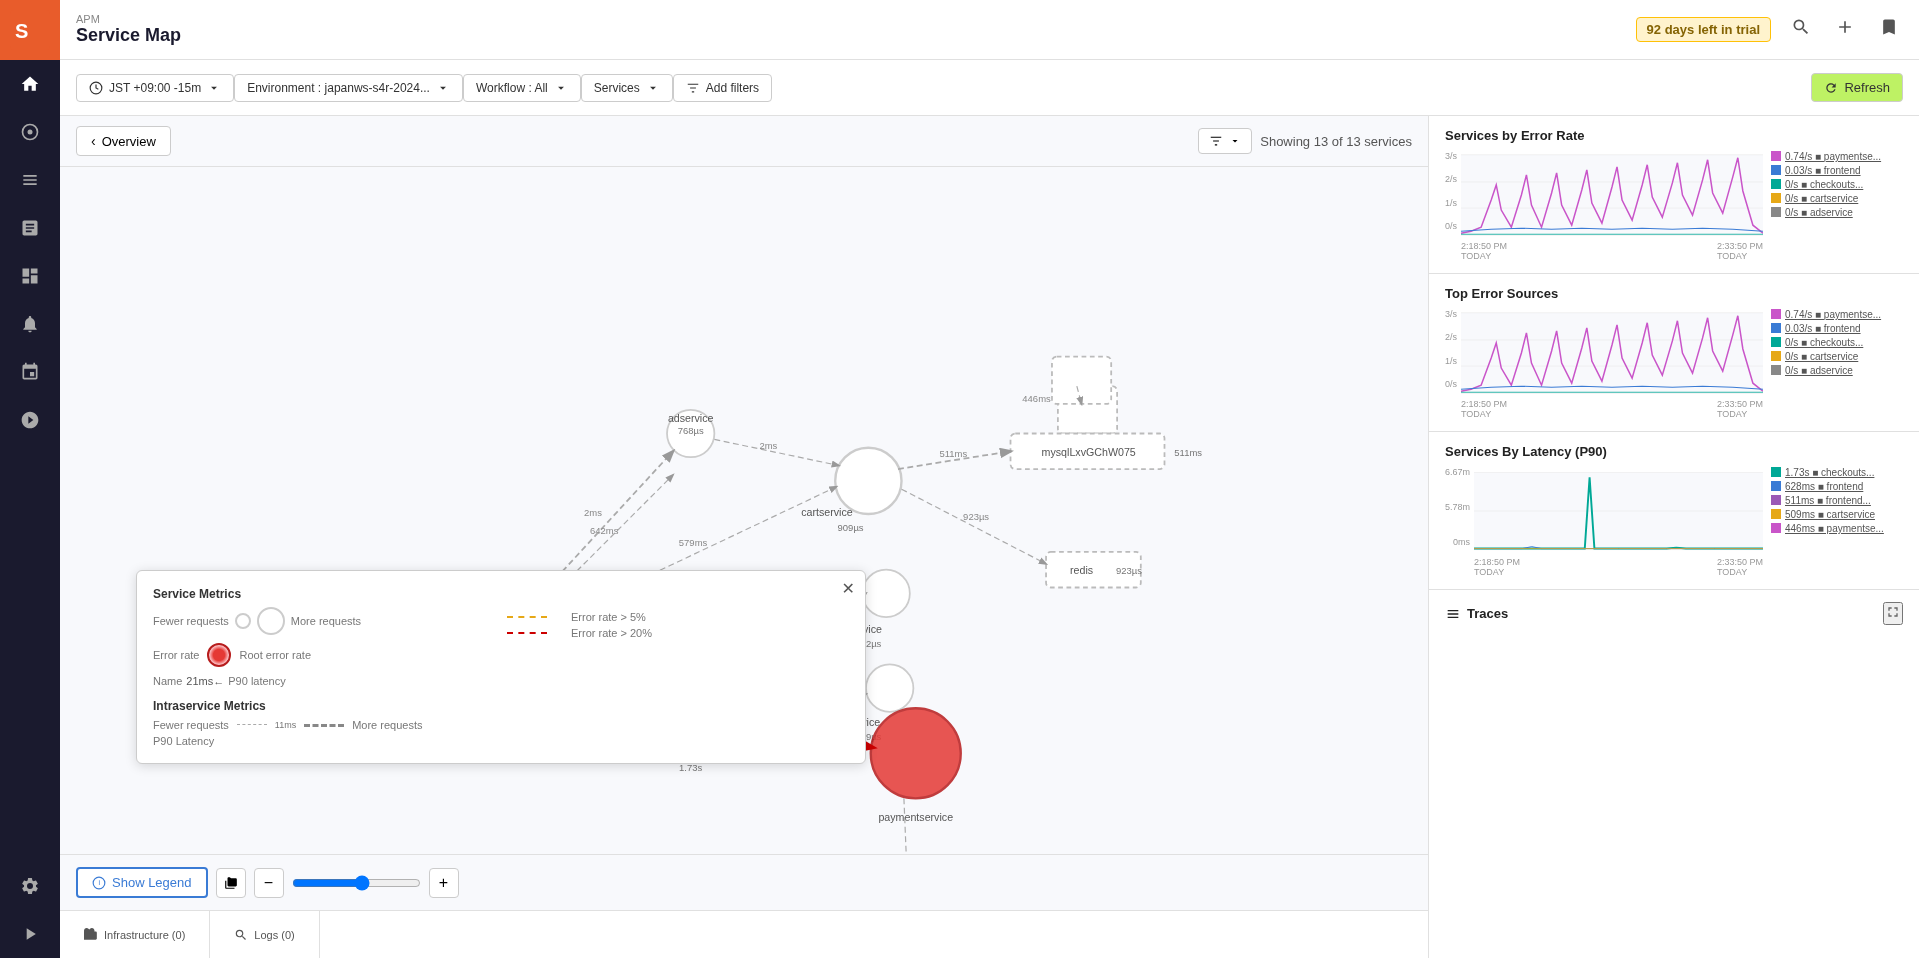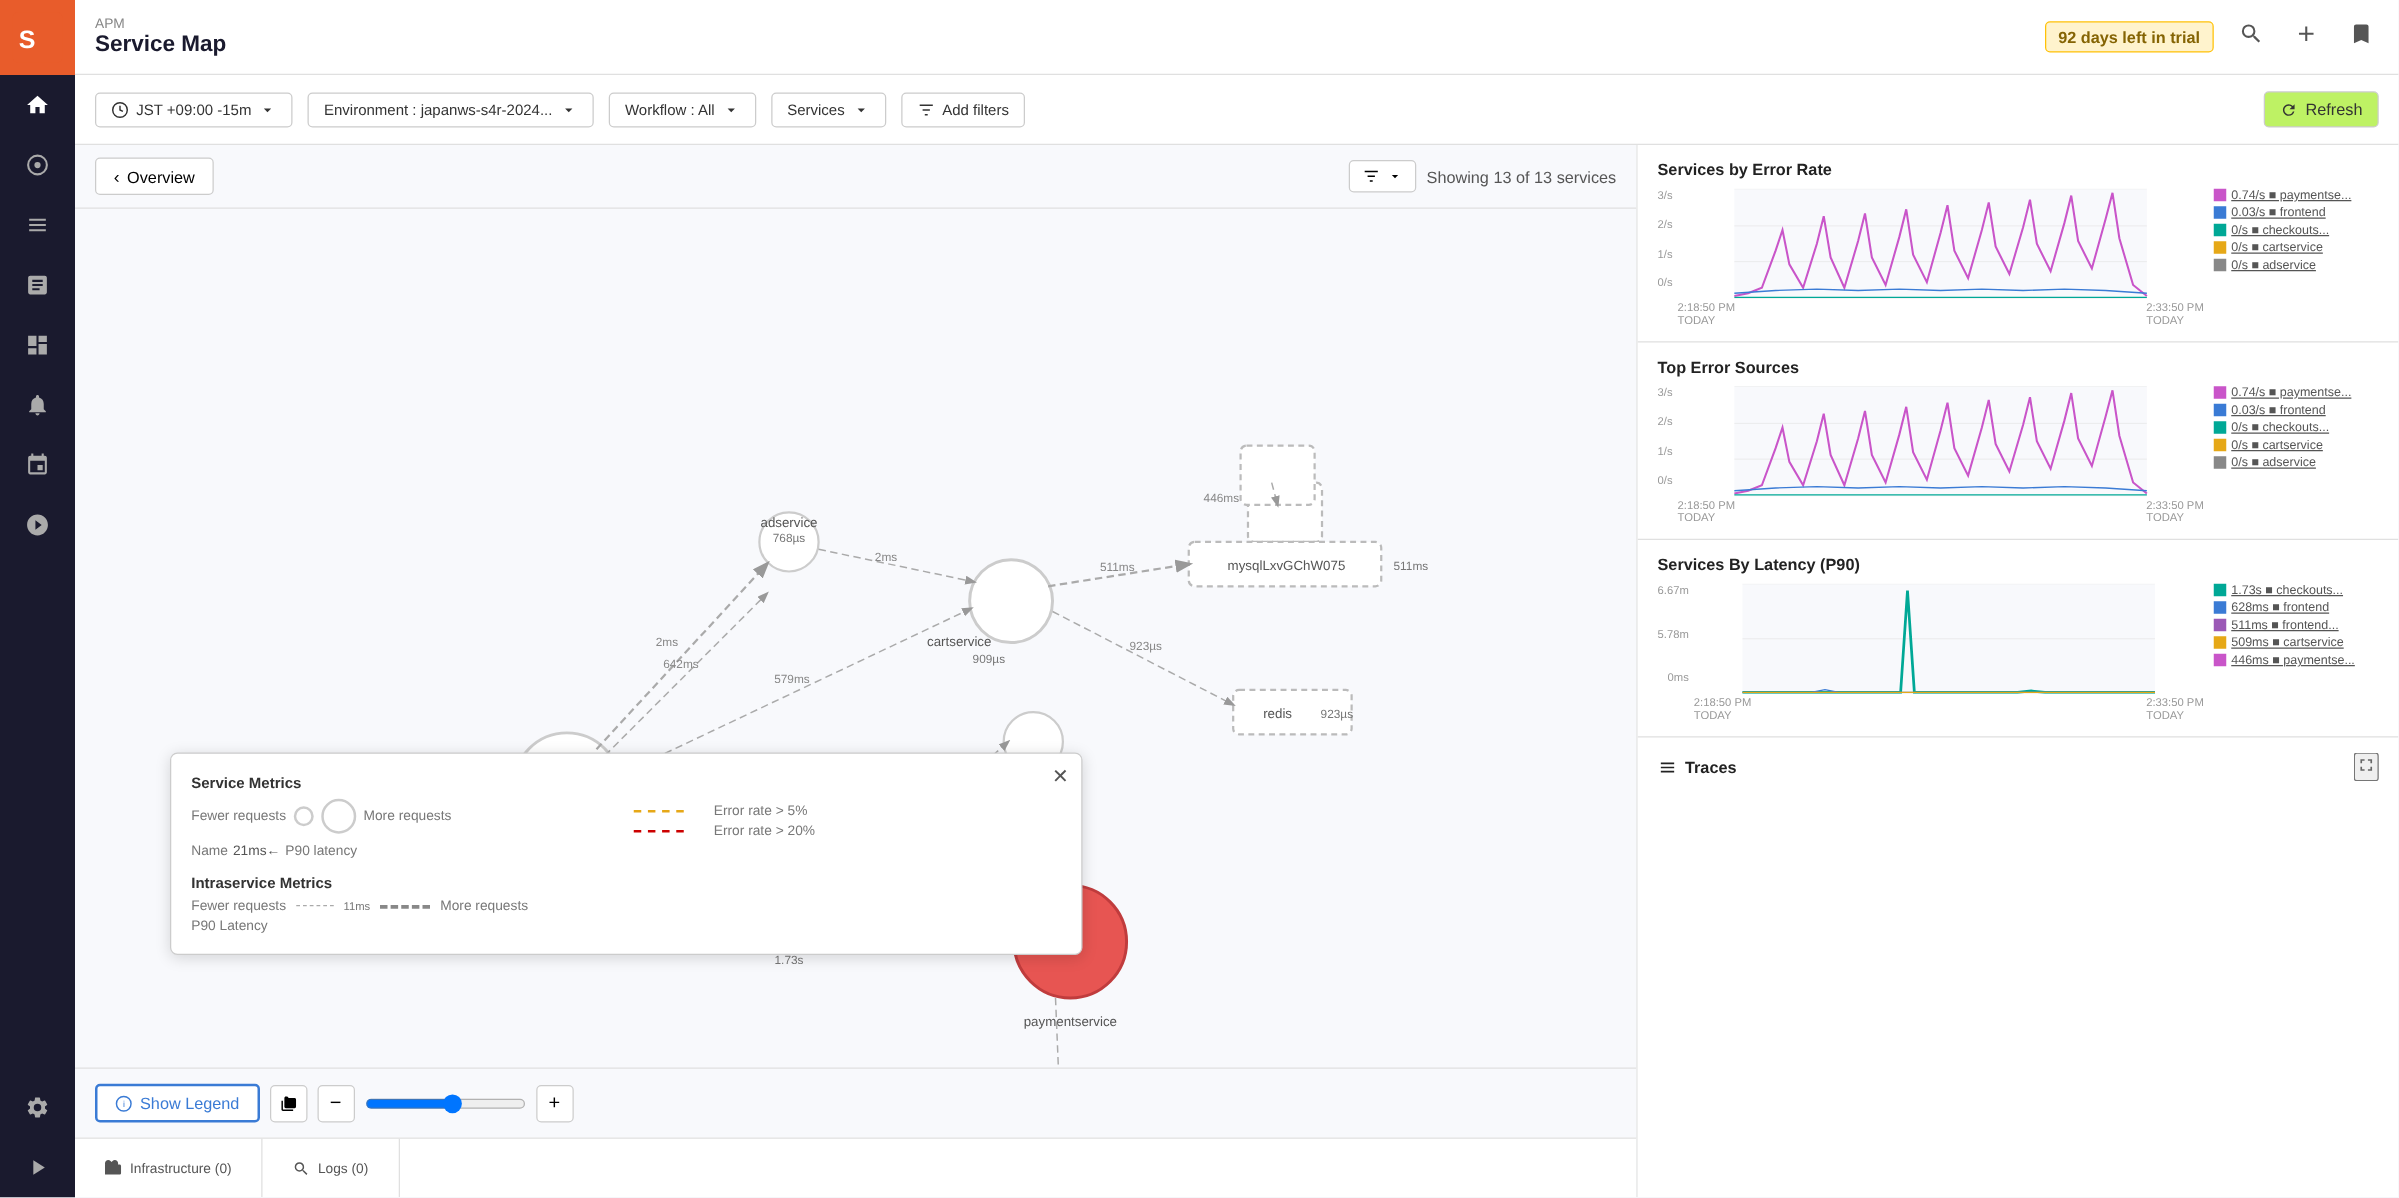--- a/index.html
+++ b/index.html
@@ -20,21 +20,21 @@
     
     .topbar { height: 60px; background: #fff; display: flex; align-items: center; justify-content: space-between; padding: 0 16px; border-bottom: 1px solid #e0e0e0; flex-shrink: 0; }
     .topbar-left { display: flex; flex-direction: column; }
     .topbar-app { font-size: 11px; color: #888; }
     .topbar-title { font-size: 18px; font-weight: 600; color: #1a1a2e; }
     .topbar-right { display: flex; align-items: center; gap: 16px; }
     .trial-badge { background: #fff3cd; border: 1px solid #ffc107; border-radius: 4px; padding: 4px 10px; font-size: 13px; color: #856404; font-weight: 700; }
     .topbar-icon-btn { background: none; border: none; cursor: pointer; color: #555; font-size: 18px; padding: 4px; }
 
     
-    .toolbar { height: 56px; background: #fff; display: flex; align-items: center; padding: 0 16px; gap: 12px; border-bottom: 1px solid #e0e0e0; flex-shrink: 0; }
+    .toolbar { height: 56px; background: #fff; display: flex; align-items: center; padding: 0 16px; border-bottom: 1px solid #e0e0e0; flex-shrink: 0; }
     .toolbar-btn { display: flex; align-items: center; gap: 6px; padding: 6px 12px; border: 1px solid #ccc; border-radius: 4px; background: #fff; cursor: pointer; font-size: 12px; color: #333; white-space: nowrap; }
     .toolbar-btn svg { width: 14px; height: 14px; }
     .toolbar-spacer { flex: 1; }
     .refresh-btn { display: flex; align-items: center; gap: 6px; padding: 6px 12px; border: 1px solid #ccc; border-radius: 4px; background: #bef264; cursor: pointer; font-size: 13px; color: #333; margin-left: auto; }
 
     
     .content { flex: 1; display: flex; overflow: hidden; }
 
     
     .map-panel { flex: 1; display: flex; flex-direction: column; overflow: hidden; position: relative; background: #f8f9fc; }
@@ -67,21 +67,21 @@
     .show-legend-btn { display: flex; align-items: center; gap: 6px; padding: 6px 14px; border: 2px solid #3a7bd5; border-radius: 4px; background: #fff; cursor: pointer; font-size: 13px; color: #3a7bd5; font-weight: 500; }
     .zoom-btn { width: 30px; height: 30px; border: 1px solid #ccc; border-radius: 4px; background: #fff; cursor: pointer; font-size: 16px; display: flex; align-items: center; justify-content: center; }
     .zoom-slider { flex: 0 0 120px; }
     .screenshot-btn { width: 30px; height: 30px; border: 1px solid #ccc; border-radius: 4px; background: #fff; cursor: pointer; display: flex; align-items: center; justify-content: center; }
 
     
     .bottom-tabs { height: 48px; background: #fff; display: flex; align-items: center; padding: 0; border-top: 1px solid #e0e0e0; gap: 0; flex-shrink: 0; }
     .bottom-tab { display: flex; align-items: center; gap: 6px; padding: 0 24px; height: 100%; border-right: 1px solid #e0e0e0; font-size: 11px; color: #555; cursor: pointer; }
 
     
-    .right-panel { width: 610px; background: #fff; border-left: 1px solid #e0e0e0; display: flex; flex-direction: column; overflow: hidden; flex-shrink: 0; }
+    .right-panel { width: 491px; background: #fff; border-left: 1px solid #e0e0e0; display: flex; flex-direction: column; overflow: hidden; flex-shrink: 0; }
     .right-section { border-bottom: 1px solid #e0e0e0; padding: 12px 16px; }
     .right-section-title { font-size: 13px; font-weight: 600; color: #222; margin-bottom: 8px; }
     .chart-area { height: 110px; position: relative; display: flex; }
     .chart-svg-wrap { flex: 1; }
     .chart-legend { width: 140px; font-size: 10px; color: #555; padding-left: 8px; display: flex; flex-direction: column; gap: 3px; }
     .chart-legend-item { display: flex; align-items: flex-start; gap: 4px; text-decoration: underline; }
     .chart-legend-dot { width: 10px; height: 10px; flex-shrink: 0; }
     .chart-y-labels { display: flex; flex-direction: column; justify-content: space-between; padding-right: 4px; font-size: 9px; color: #999; height: 80px; text-align: right; }
     .chart-x-labels { display: flex; justify-content: space-between; font-size: 9px; color: #999; padding-top: 2px; }
 
@@ -350,20 +350,26 @@
             <div>
               <div class="legend-section-title">Service Metrics</div>
               <div class="legend-row">
                 <span class="legend-circles">
                   <span style="font-size:11px;color:#777;">Fewer requests</span>
                   <span class="legend-circle-sm"></span>
                   <span class="legend-circle-lg"></span>
                   <span style="font-size:11px;color:#777;">More requests</span>
                 </span>
               </div>
+              <div class="legend-row" style="margin-top:8px;">
+                <span style="font-size:11px;color:#777;">Error rate</span>
+
+                <span style="width:24px;height:24px;border-radius:50%;background:radial-gradient(circle, #e53935 40%, #ffcdd2 70%, #e53935 100%);display:inline-block;border:2px solid #b71c1c;"></span>
+                <span style="font-size:11px;color:#777;">Root error rate</span>
+              </div>
               <div class="legend-name-latency" style="margin-top:8px;">
                 <span style="font-size:11px;color:#777;">Name</span>
                 <span style="font-size:11px;color:#555;">21ms←</span>
                 <span style="font-size:11px;color:#777;">P90 latency</span>
               </div>
             </div>
 
             <div>
               <div style="height:24px;"></div>
               <div class="legend-line-row">

